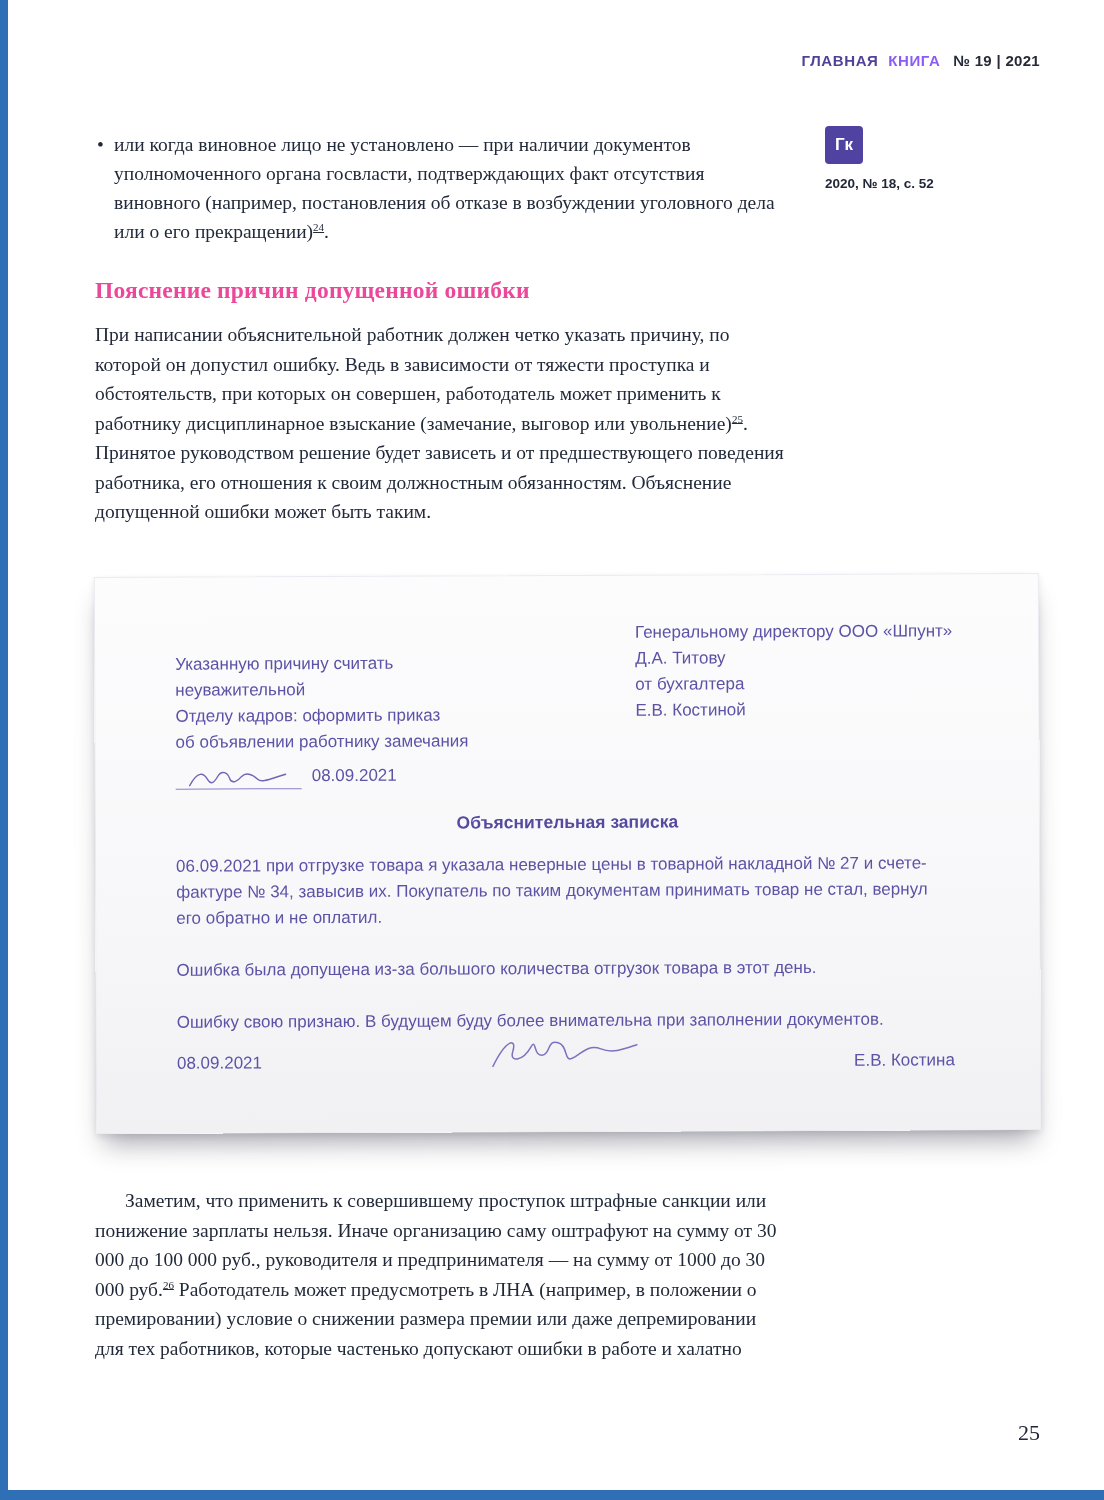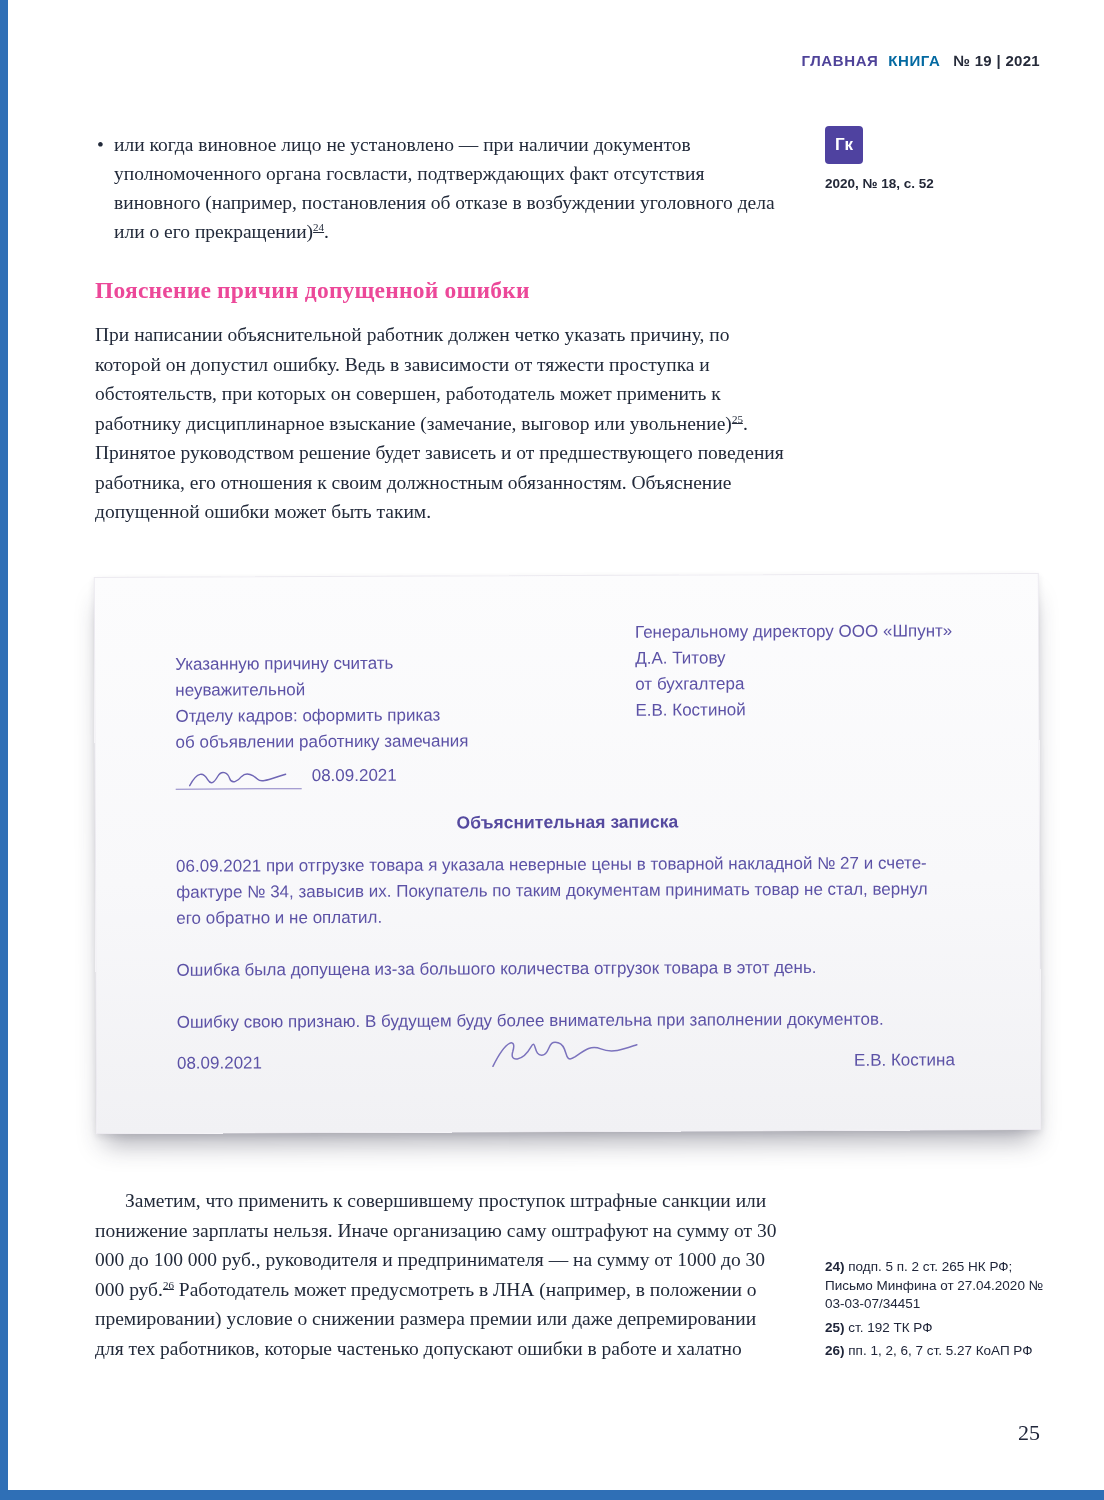--- a/index.html
+++ b/index.html
@@ -8,21 +8,21 @@
   .page {
     position:relative; width:1104px; height:1500px; background:#ffffff;
     font-family:"Liberation Serif","DejaVu Serif",serif; color:#222a3a; overflow:hidden;
   }
   .frame-left  { position:absolute; left:0; top:0; width:8px; height:1500px; background:#2f6fb6; }
   .frame-bottom{ position:absolute; left:0; bottom:0; width:1104px; height:10px; background:#2f6fb6; }
 
   .masthead { position:absolute; top:52px; right:64px; font-family:"Liberation Sans","DejaVu Sans",sans-serif;
     font-size:15px; font-weight:bold; letter-spacing:0.6px; white-space:nowrap; }
   .brand-primary  { color:#4f4399; }
-  .brand-secondary{ color:#0369a1; margin-left:5px; }
+  .brand-secondary{ color:#8b5cf6; margin-left:5px; }
   .issue          { color:#262b3a; margin-left:8px; font-weight:600; letter-spacing:0.3px;text-align:right; }
 
   .lead-bullet { position:absolute; top:130px; left:95px; width:692px;
     font-size:19.5px; line-height:29px; padding-left:19px; }
   .bullet { position:absolute; left:2px; top:0; }
 
   .side-note { position:absolute; top:126px; left:825px; width:218px;
     font-family:"Liberation Sans","DejaVu Sans",sans-serif; font-size:13.5px; line-height:18px; color:#232838; }
   .gk-logo { width:38px; height:38px; border-radius:4px; background:#4f42a0; color:#fff;
     display:flex; align-items:center; justify-content:center; font-weight:bold; font-size:17px; margin-bottom:11px; }
@@ -135,21 +135,16 @@
           <path d="M20 36 C 34 8, 44 8, 40 21 C 36 33, 50 31, 58 17 C 64 7, 60 27, 70 25 C 78 23, 74 9, 86 13 C 96 16, 90 35, 102 27 C 112 20, 118 15, 128 19 C 140 24, 152 19, 164 15" fill="none" stroke="#7b72bd" stroke-width="1.5" stroke-linecap="round"></path>
         </svg>
       </span>
       <span>Е.В. Костина</span>
     </div>
 
   </section>
 
   <p class="closing-paragraph">Заметим, что применить к совершившему проступок штрафные санкции или понижение зарплаты нельзя. Иначе организацию саму оштрафуют на сумму от 30 000 до 100 000 руб., руководителя и предпринимателя — на сумму от 1000 до 30 000 руб.<sup>26</sup> Работодатель может предусмотреть в ЛНА (например, в положении о премировании) условие о снижении размера премии или даже депремировании для тех работников, которые частенько допускают ошибки в работе и халатно</p>
 
-  <aside class="footnotes">
-    <p class="footnote"><b>24)</b> <span>подп. 5 п. 2 ст. 265 НК РФ; Письмо Минфина от 27.04.2020 № 03-03-07/34451</span></p>
-    <p class="footnote"><b>25)</b> <span>ст. 192 ТК РФ</span></p>
-    <p class="footnote"><b>26)</b> <span>пп. 1, 2, 6, 7 ст. 5.27 КоАП РФ</span></p>
-  </aside>
 
   <div class="page-number">25</div>
 
 </div>
 
 </body></html>

